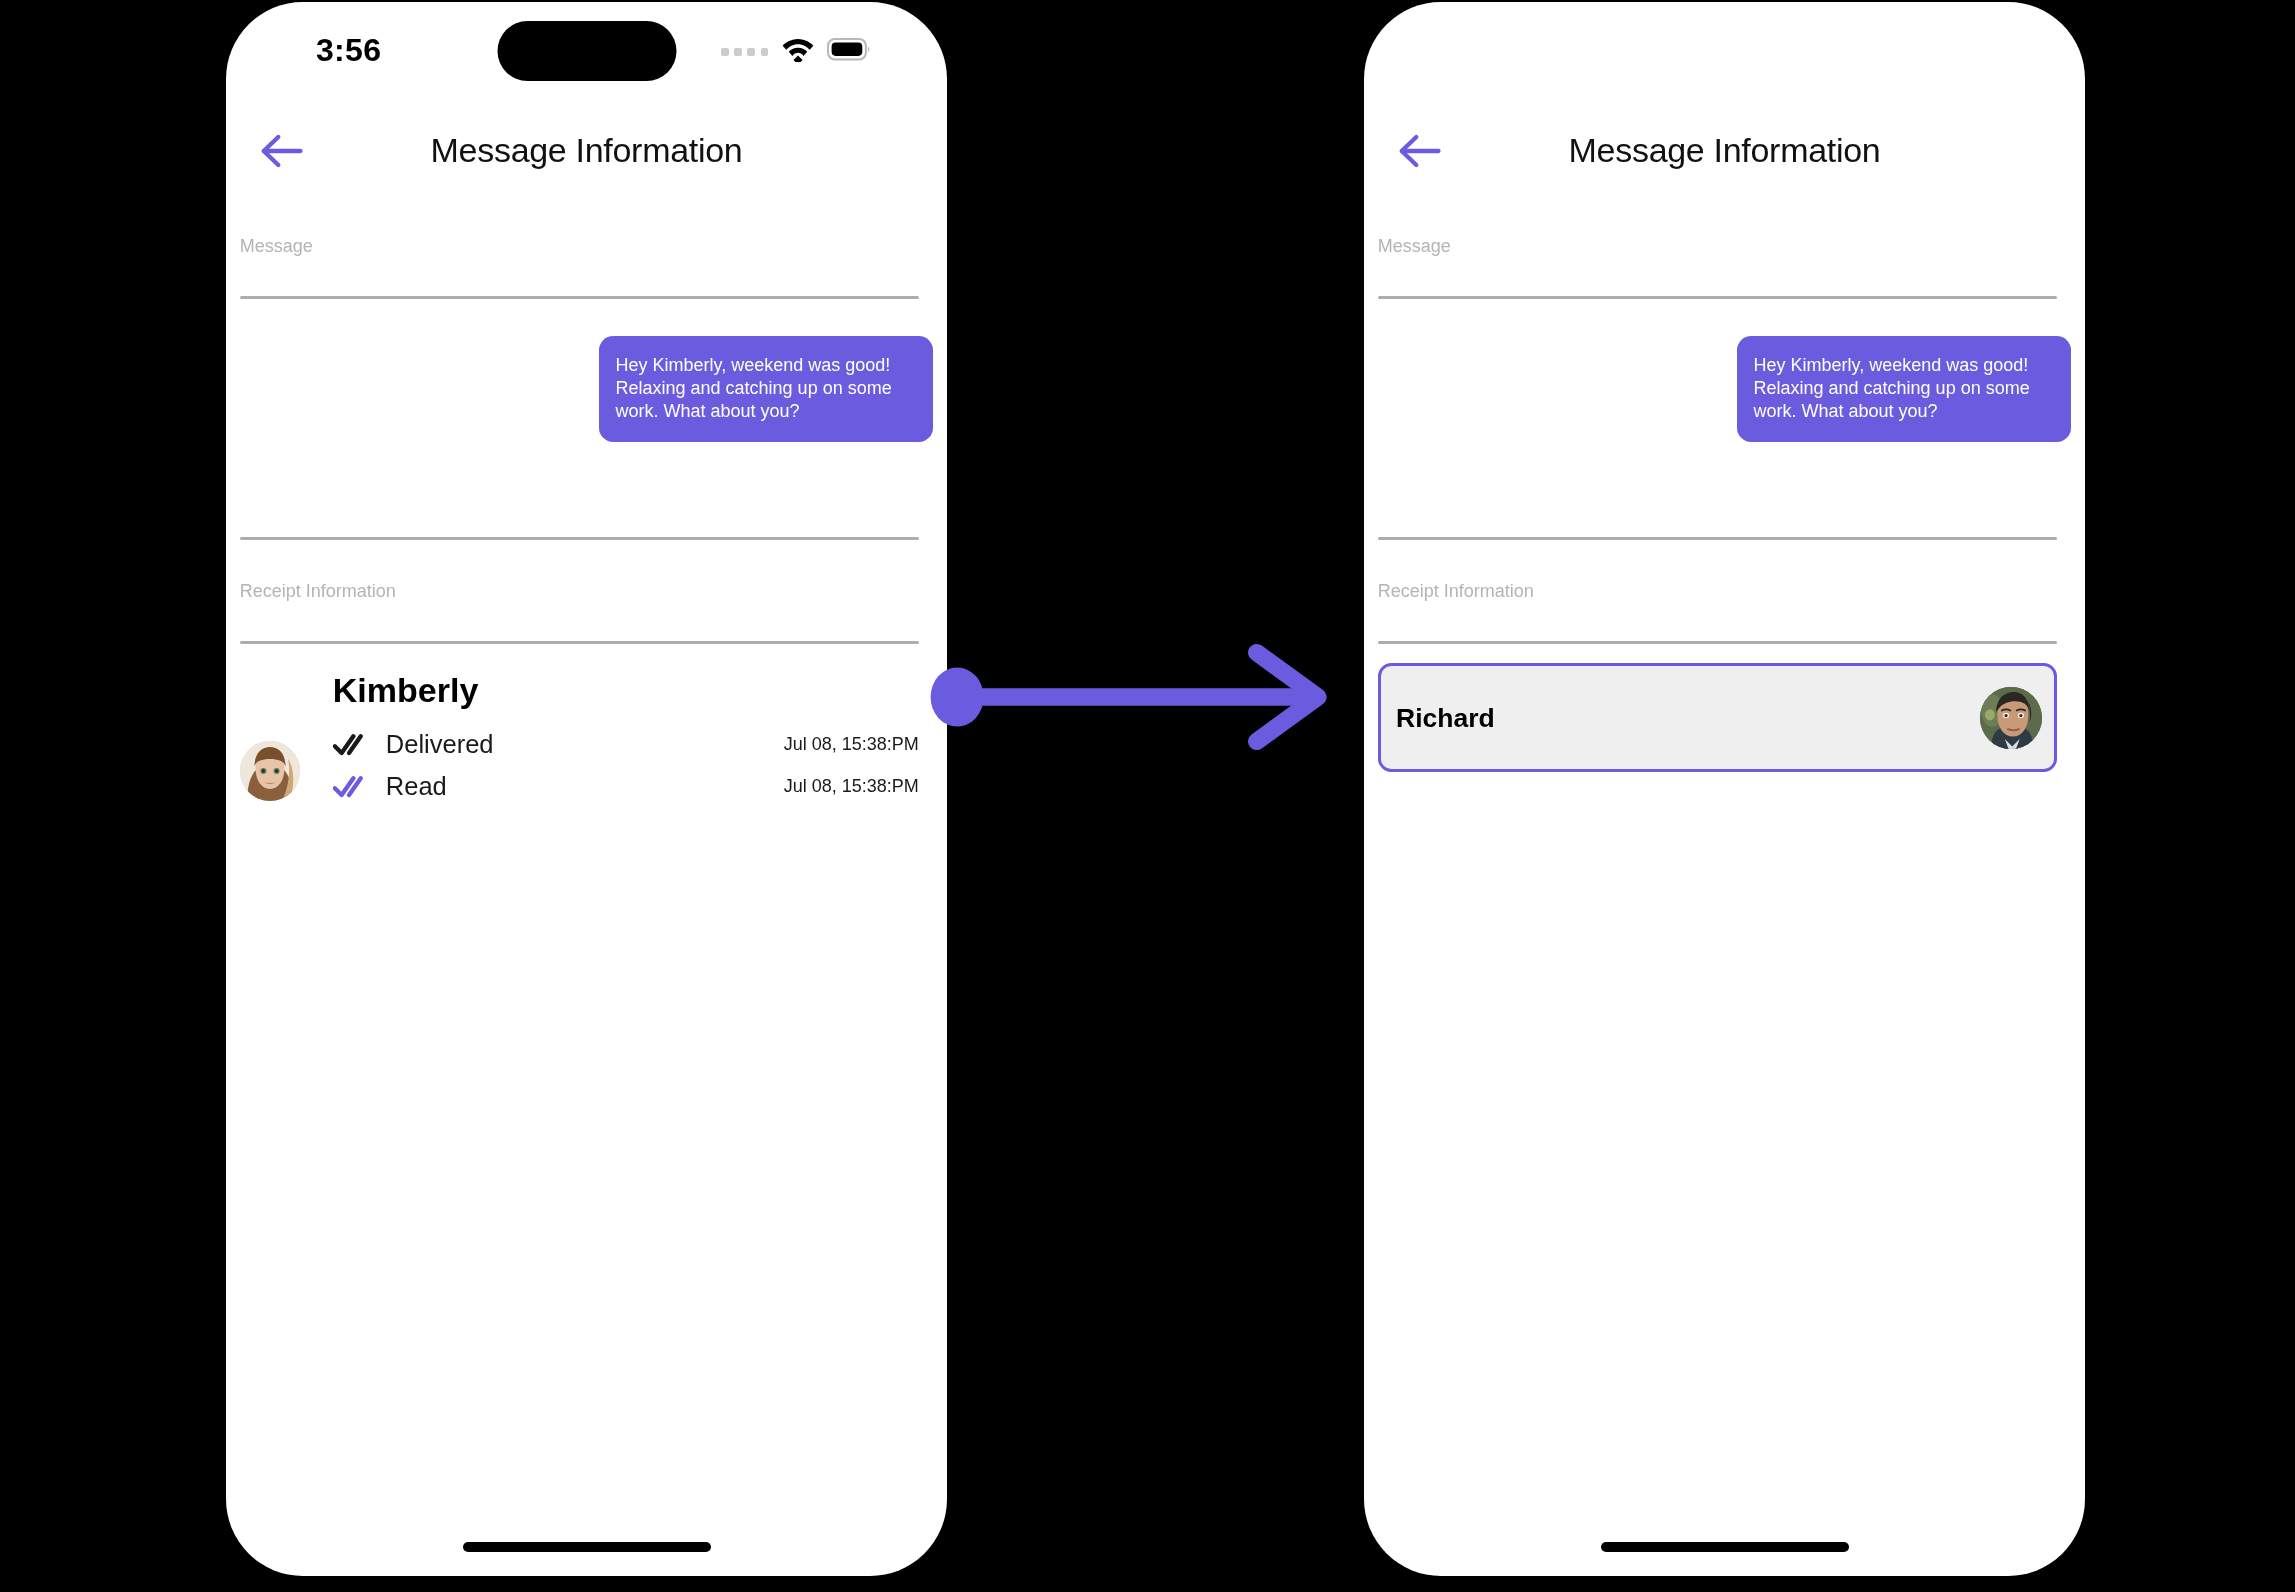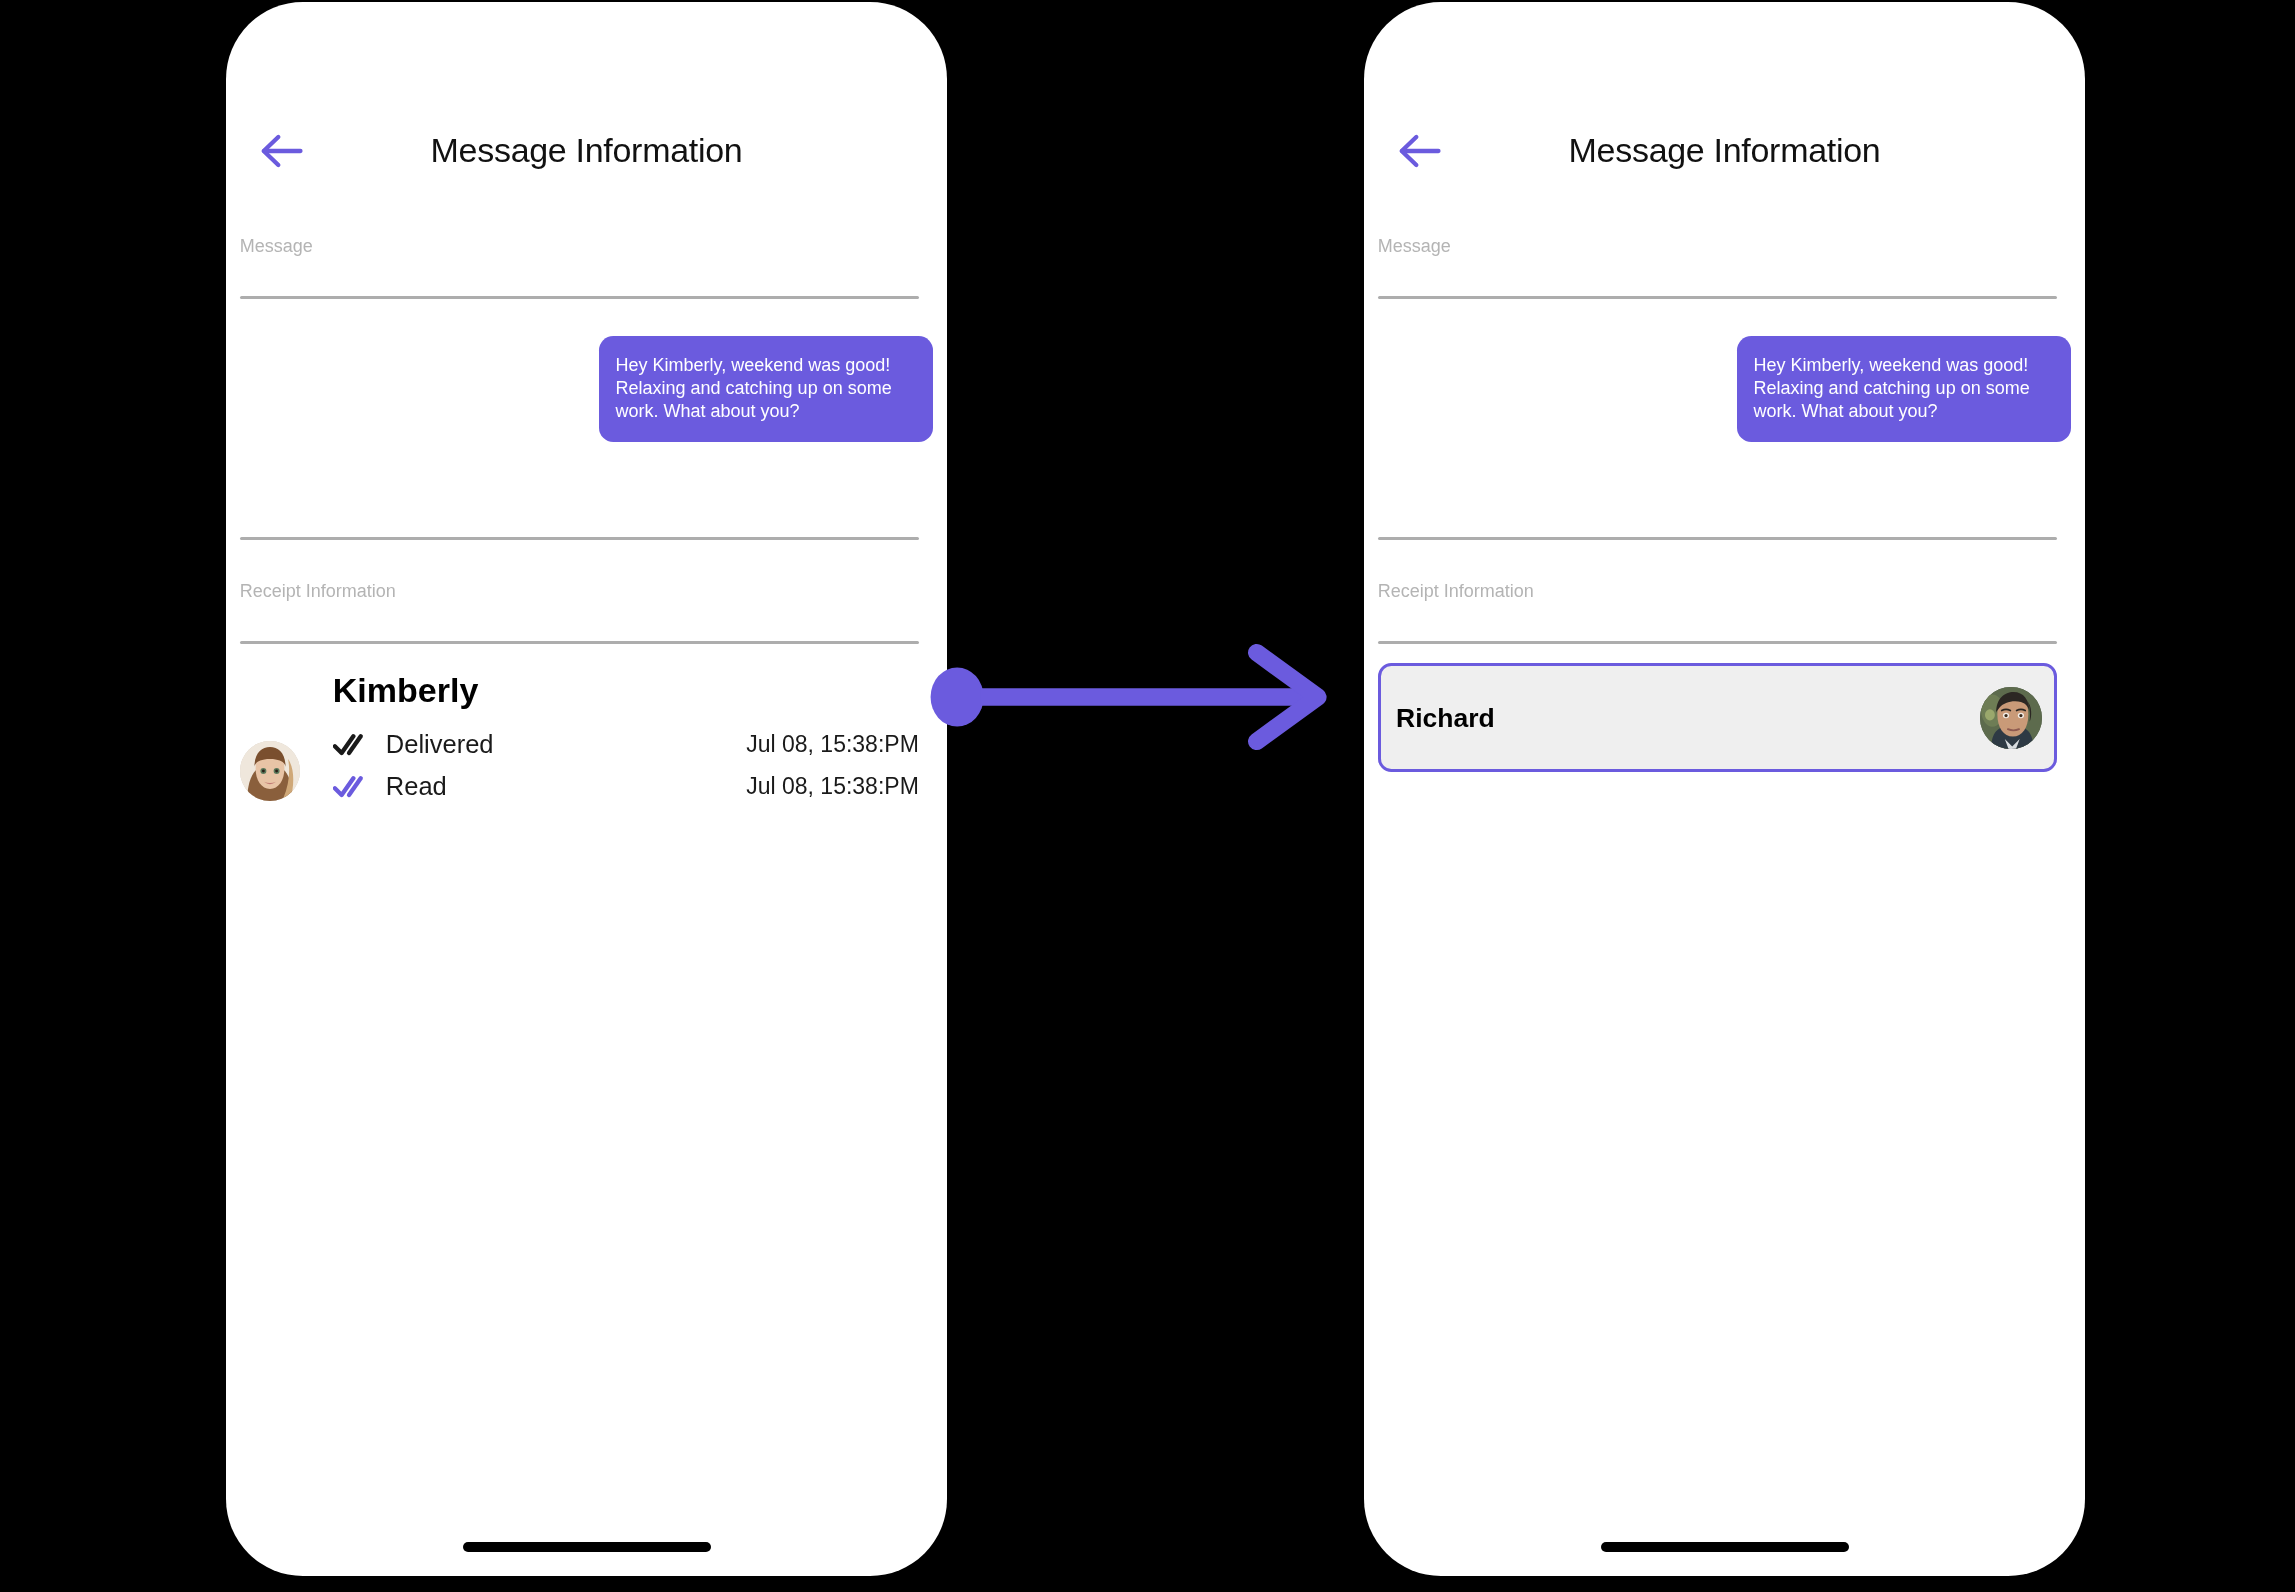--- a/index.html
+++ b/index.html
@@ -179,21 +179,21 @@
   .status-line.delivered { top: 55px; }
   .status-line.read      { top: 97px; }
   .ticks { width: 37px; flex: 0 0 37px; }
   .status-text {
     font-size: 25.5px;
     color: #1a1a1a;
     margin-left: 16px;
   }
   .status-time-val {
     margin-left: auto;
-    font-size: 23px;
+    font-size: 18px;
     color: #1a1a1a;
     text-align: left;
   }
 
   
   .receipt-card {
     position: absolute;
     left: 13.8px;
     top: 661px;
     width: 679px;
@@ -243,20 +243,42 @@
     top: 623px;
     width: 439px;
     height: 148px;
   }
 </style>
 </head>
 <body>
 
 <div class="phone" id="phone-left">
 
+  <div class="status-bar">
+    <div class="status-time">3:56</div>
+    <div class="dynamic-island"></div>
+    <div class="status-right">
+      <span class="signal-dots">
+          <i></i>
+          <i></i>
+          <i></i>
+          <i></i>
+        </span>
+      <svg class="wifi-icon" width="32" height="24.5" viewBox="0 0 62 48">
+        <path d="M31 4 C17 4 5 12 1 17 l7 8 C13 19 21 14 31 14 s18 5 23 11 l7-8 C57 12 45 4 31 4Z" fill="#000"></path>
+        <path d="M31 21 C23 21 16 25 13 29 l7 8 C23 33 27 31 31 31 s8 2 11 6 l7-8 C46 25 39 21 31 21Z" fill="#000"></path>
+        <path d="M31 36 l-9 9 9 9 9-9Z" fill="#000"></path>
+      </svg>
+      <svg class="battery-icon" width="44" height="22.5" viewBox="0 0 86 44">
+        <rect x="2" y="2" width="74" height="40" rx="13" fill="none" stroke="#b8b8b8" stroke-width="4"></rect>
+        <rect x="9" y="9" width="60" height="26" rx="8" fill="#000"></rect>
+        <path d="M80 16 q6 6 0 12Z" fill="#b8b8b8"></path>
+      </svg>
+    </div>
+  </div>
 
   <div class="nav-bar">
     <svg class="back-arrow" viewBox="0 0 100 100">
       <path d="M45 24 L18 50 L45 76" fill="none" stroke="#6B5BDE" stroke-width="8" stroke-linecap="round" stroke-linejoin="round"></path>
       <path d="M19 50 L86 50" fill="none" stroke="#6B5BDE" stroke-width="8" stroke-linecap="round"></path>
     </svg>
     <div class="nav-title">Message Information</div>
   </div>
 
   <div class="section-label msg">Message</div>

